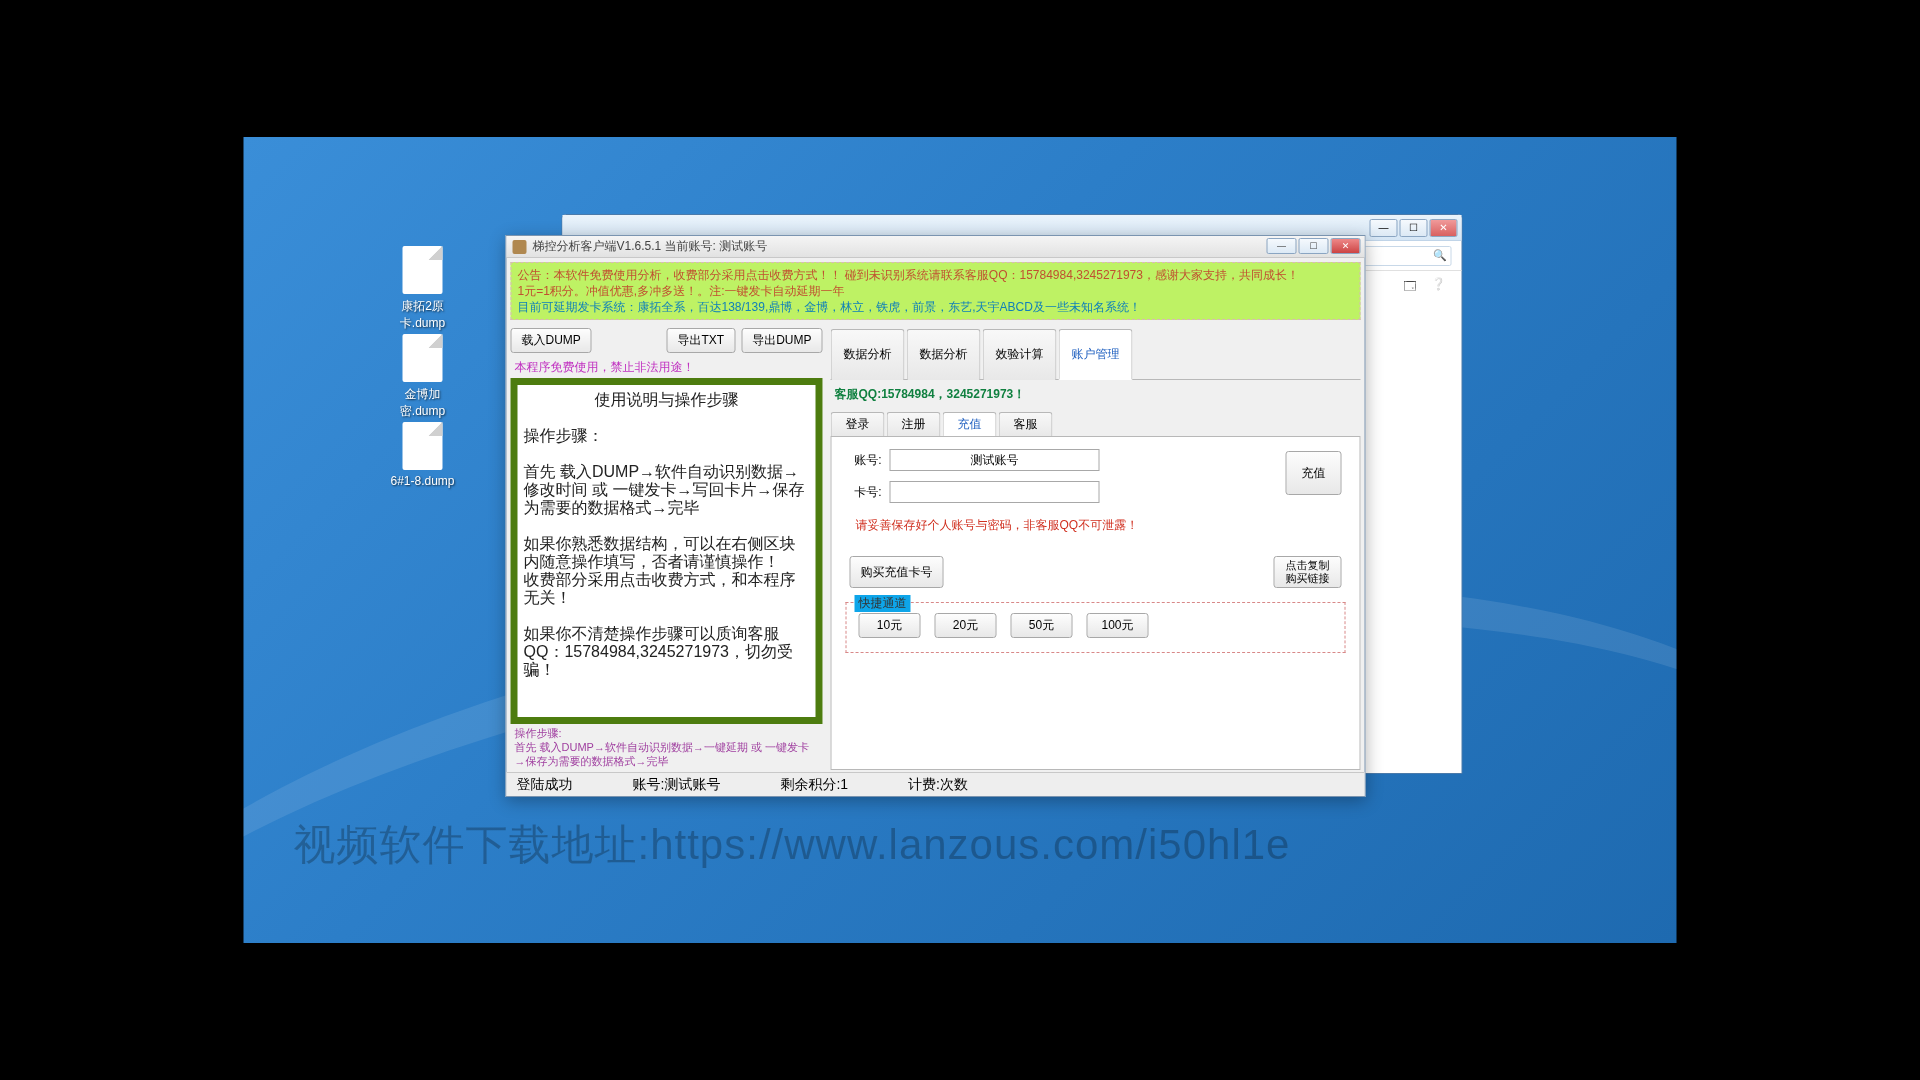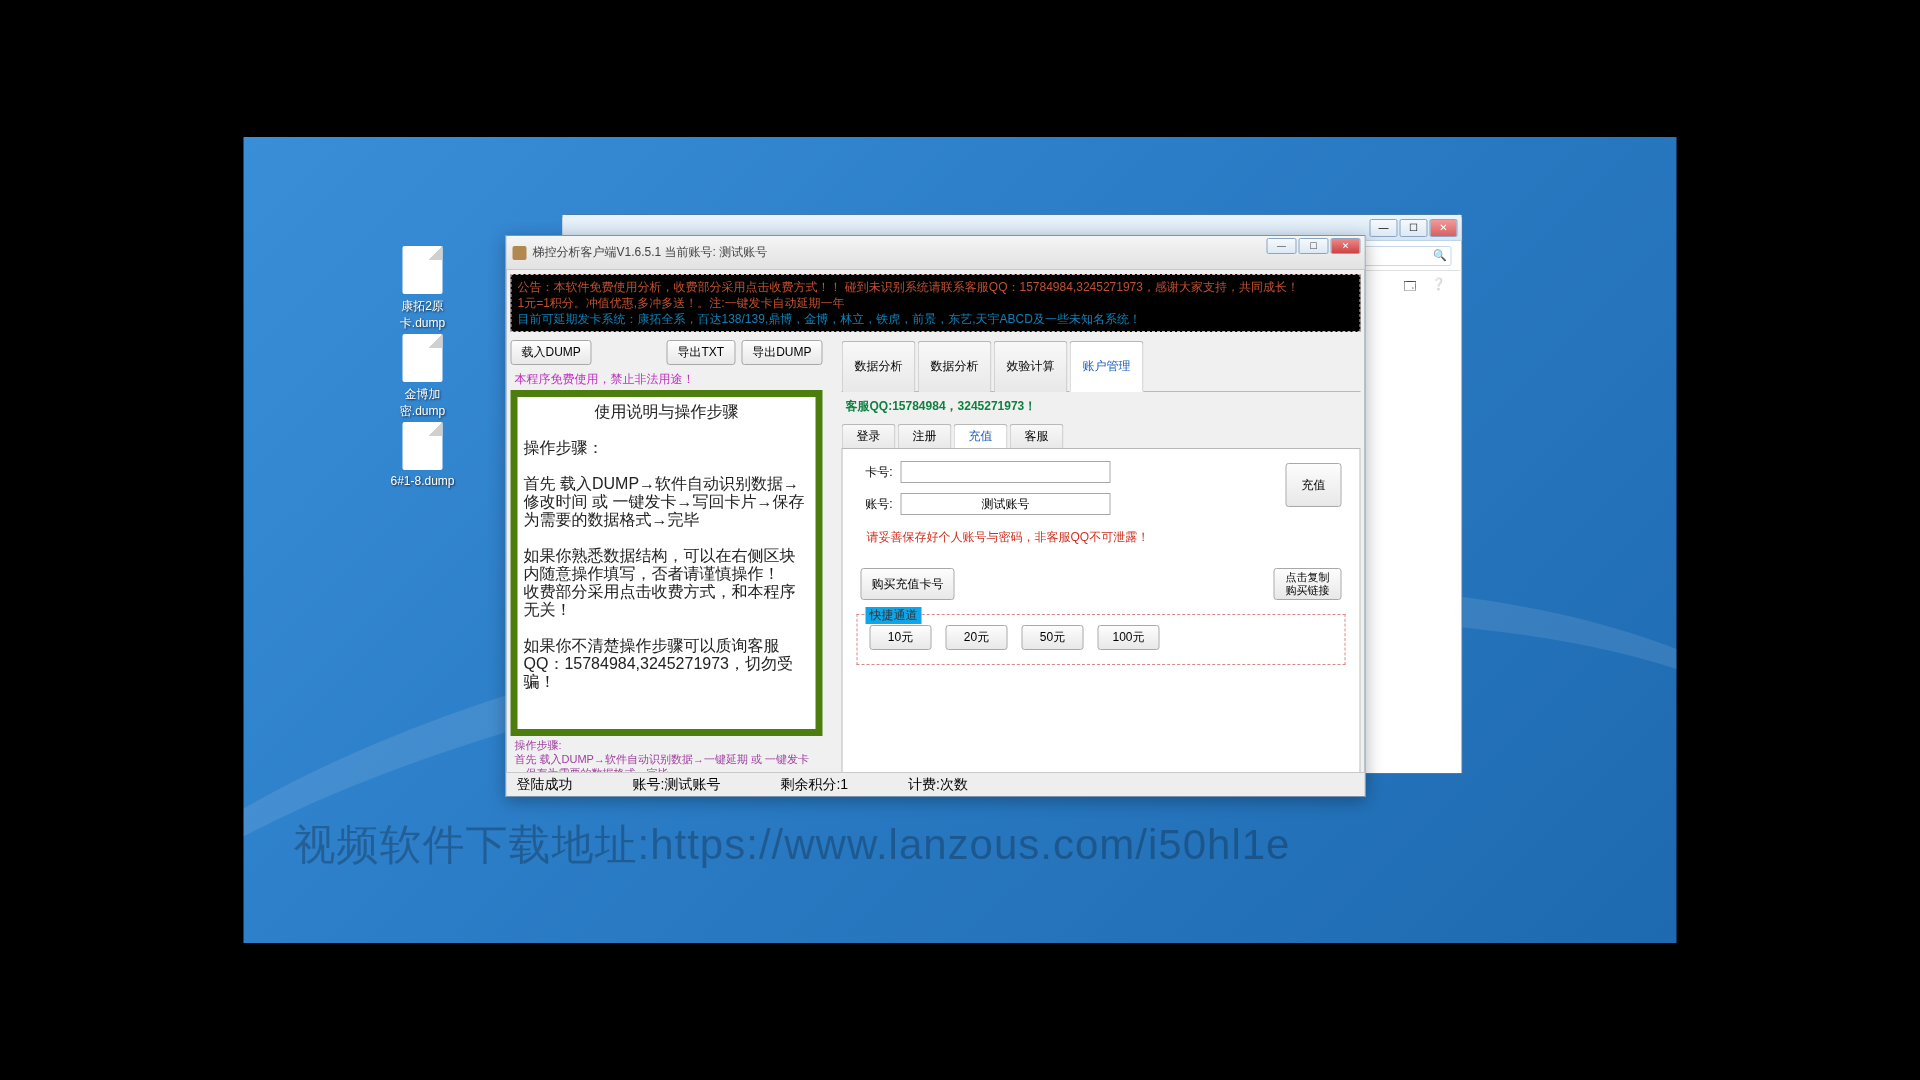--- a/index.html
+++ b/index.html
@@ -116,45 +116,45 @@
 .bg-icons span { width: 18px; height: 18px; display: inline-block; }
 .main-window {
   position: absolute;
   left: 262px; top: 98px;
   width: 860px; height: 562px;
   background: #f0f0f0;
   border: 1px solid #7a94b0;
   box-shadow: 0 4px 16px rgba(0,0,0,0.3);
 }
 .mw-titlebar {
-  height: 34px;
+  height: 22px;
   background: linear-gradient(#f5f5f5, #e2e2e2);
   border-bottom: 1px solid #c8c8c8;
   display: flex;
   align-items: center;
   padding: 0 6px;
   font-size: 12px;
   color: #444;
   position: relative;
 }
 .mw-titlebar .icon { width: 14px; height: 14px; background: #b08850; margin-right: 6px; border-radius: 2px; }
 .mw-ctrls { position: absolute; right: 4px; top: 2px; display: flex; gap: 2px; }
 .mw-ctrls .ctrl-btn { width: 30px; height: 16px; font-size: 9px; line-height: 14px; }
 .mw-ctrls .close { background: linear-gradient(#e88, #c44); }
 .announce {
-  background: #000000;
+  background: #bef264;
   border: 1px dashed #d8b8b8;
   margin: 4px;
   padding: 4px 6px;
   font-size: 12px;
   line-height: 16px;
   color: #c05030;
 }
 .announce .line2 { color: #1080b8; }
-.mw-body { display: flex; height: 450px; gap: 11px; }
+.mw-body { display: flex; height: 450px; }
 .left-pane {
   width: 320px;
   display: flex;
   flex-direction: column;
   padding: 4px;
 }
 .btn-row { display: flex; gap: 6px; margin-bottom: 4px; }
 .btn-row .spacer { flex: 1; }
 .w7-btn {
   padding: 3px 10px;
@@ -347,26 +347,26 @@
         </div>
         <div class="qq-line">客服QQ:15784984，3245271973！</div>
         <div class="sub-tabstrip">
           <div class="tab">登录</div>
           <div class="tab">注册</div>
           <div class="tab active">充值</div>
           <div class="tab">客服</div>
         </div>
         <div class="panel">
           <div class="form-row">
+            <label>账号:</label>
+            <input type="text" value="测试账号" style="">
+          </div>
+          <div class="form-row">
             <label>卡号:</label>
             <input type="text" value="" style="">
-          </div>
-          <div class="form-row">
-            <label>账号:</label>
-            <input type="text" value="测试账号" style="">
           </div>
           <button class="w7-btn recharge-btn">充值</button>
           <div class="warn">请妥善保存好个人账号与密码，非客服QQ不可泄露！</div>
           <div class="mid-btns">
             <button class="w7-btn">购买充值卡号</button>
             <button class="w7-btn small">点击复制购买链接</button>
           </div>
           <div class="quick-box">
             <div class="legend">快捷通道</div>
             <div class="quick-btns">

